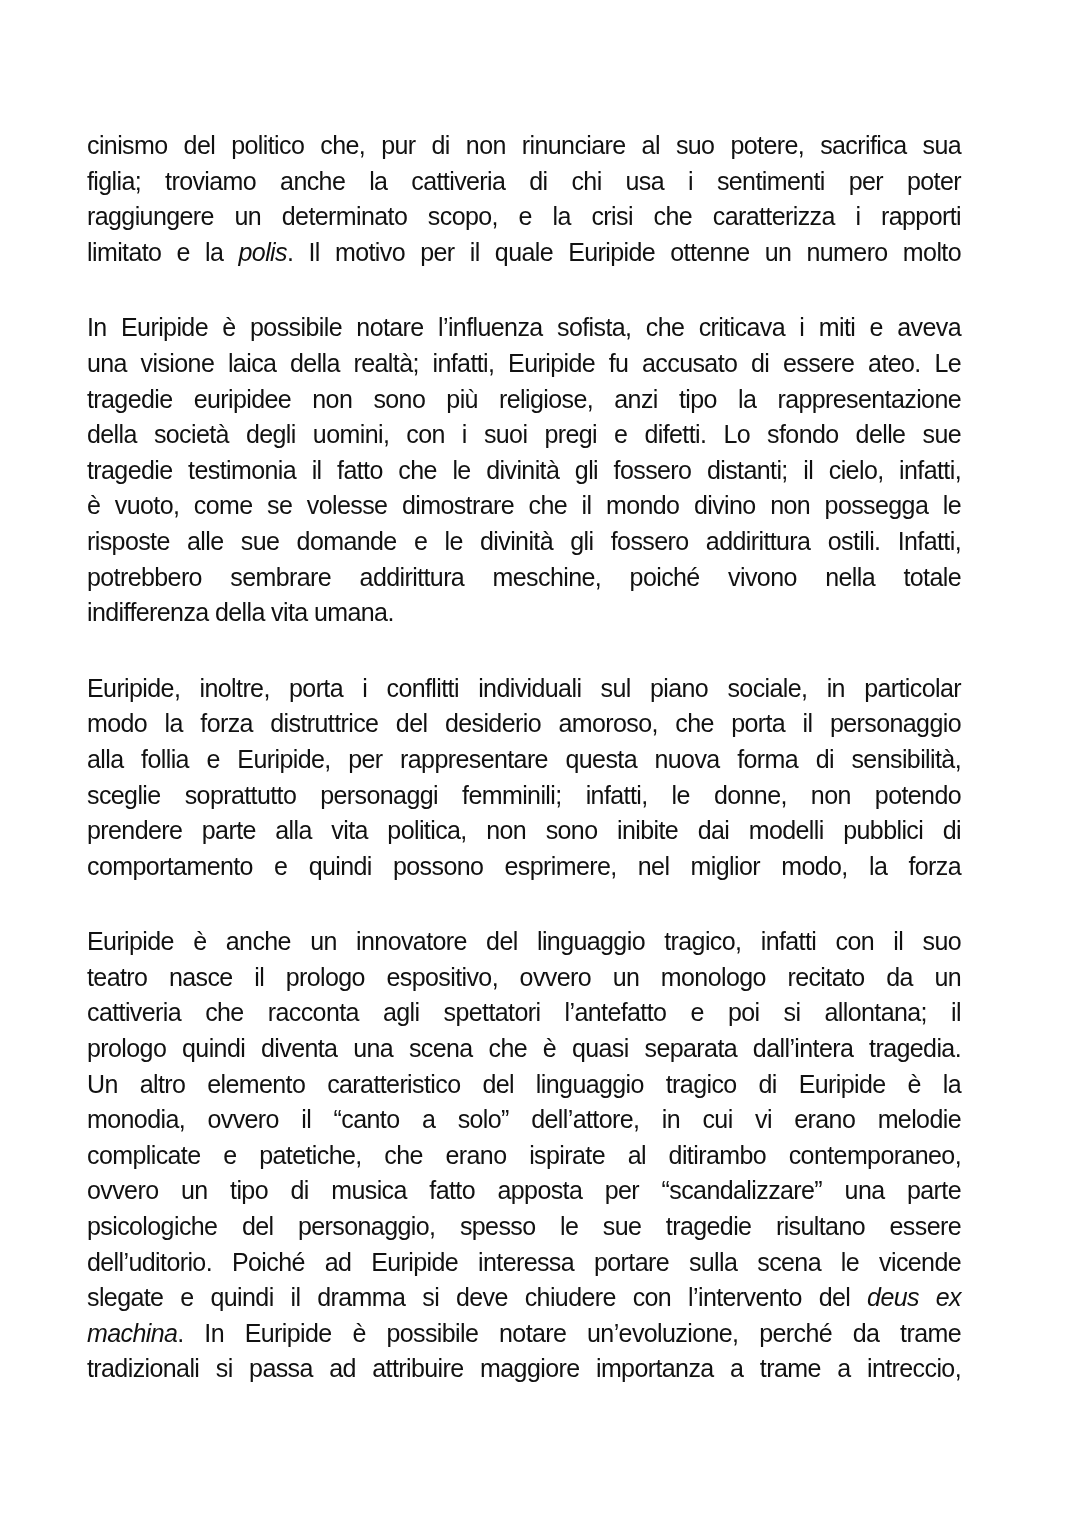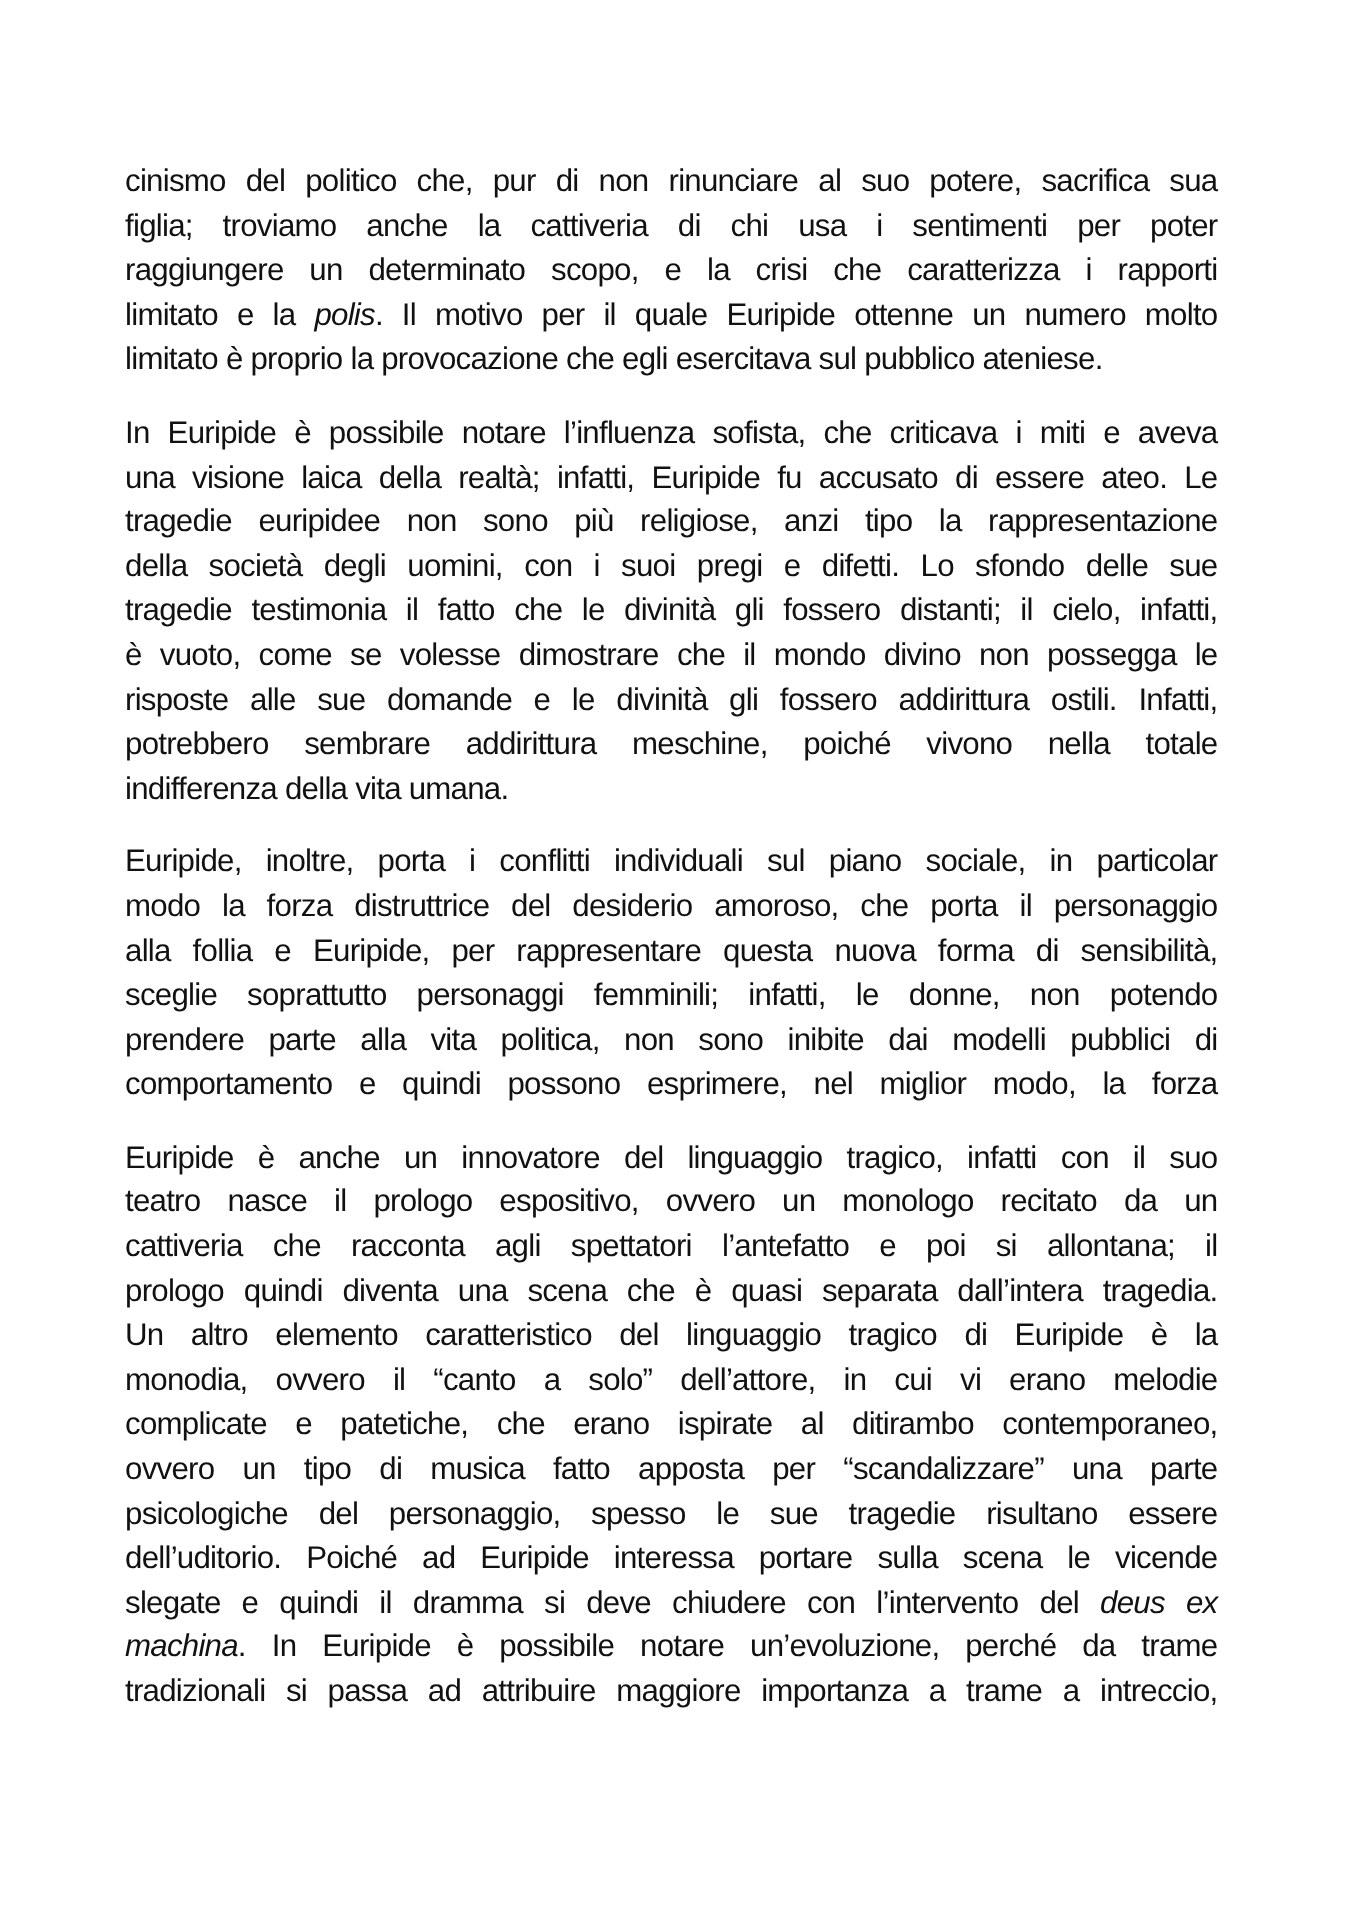--- a/index.html
+++ b/index.html
@@ -8,34 +8,34 @@
       background: #ffffff;
     }
     body {
       width: 1080px;
       height: 1527px;
       position: relative;
       overflow: hidden;
     }
     .page {
       position: absolute;
-      left: 100px;
+      left: 87px;
       top: 128px;
       width: 874px;
       color: #111111;
       font-family: "Liberation Sans", "DejaVu Sans", sans-serif;
       font-size: 25px;
       letter-spacing: -0.6px;
     }
     .para {
       margin: 0;
       padding: 0;
     }
     .para + .para {
-      margin-top: 23px;
+      margin-top: 40px;
     }
     .line {
       display: block;
       height: 35.6px;
       line-height: 35.6px;
       white-space: nowrap;
       text-align: justify;
       text-align-last: justify;
       overflow: visible;
     }
@@ -46,21 +46,20 @@
   </style>
 </head>
 <body>
 
 <div class="page" id="page">
     <p class="para">
       <span class="line"><span>cinismo del politico che, pur di non rinunciare al suo potere, sacrifica sua</span></span>
       <span class="line"><span>figlia; troviamo anche la cattiveria di chi usa i sentimenti per poter</span></span>
       <span class="line"><span>raggiungere un determinato scopo, e la crisi che caratterizza i rapporti</span></span>
       <span class="line"><span>limitato e la </span><i>polis</i><span>. Il motivo per il quale Euripide ottenne un numero molto</span></span>
-      <span class="line last"><span>limitato è proprio la provocazione che egli esercitava sul pubblico ateniese.</span></span>
     </p>
     <p class="para">
       <span class="line"><span>In Euripide è possibile notare l’influenza sofista, che criticava i miti e aveva</span></span>
       <span class="line"><span>una visione laica della realtà; infatti, Euripide fu accusato di essere ateo. Le</span></span>
       <span class="line"><span>tragedie euripidee non sono più religiose, anzi tipo la rappresentazione</span></span>
       <span class="line"><span>della società degli uomini, con i suoi pregi e difetti.  Lo sfondo delle sue</span></span>
       <span class="line"><span>tragedie testimonia il fatto che le divinità gli fossero distanti; il cielo, infatti,</span></span>
       <span class="line"><span>è vuoto, come se volesse dimostrare che il mondo divino non possegga le</span></span>
       <span class="line"><span>risposte alle sue domande e le divinità gli fossero addirittura ostili. Infatti,</span></span>
       <span class="line"><span>potrebbero sembrare addirittura meschine, poiché vivono nella totale</span></span>

